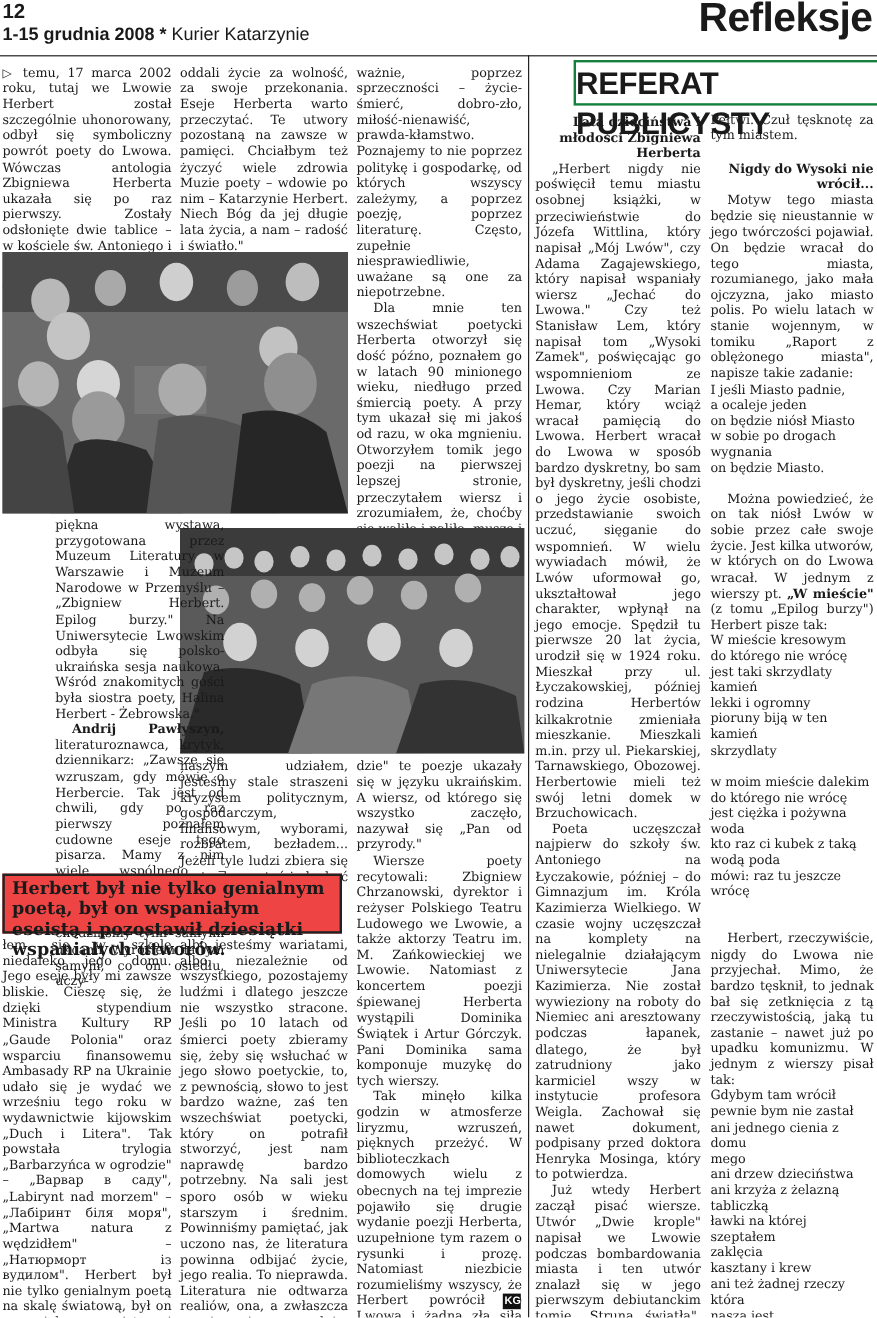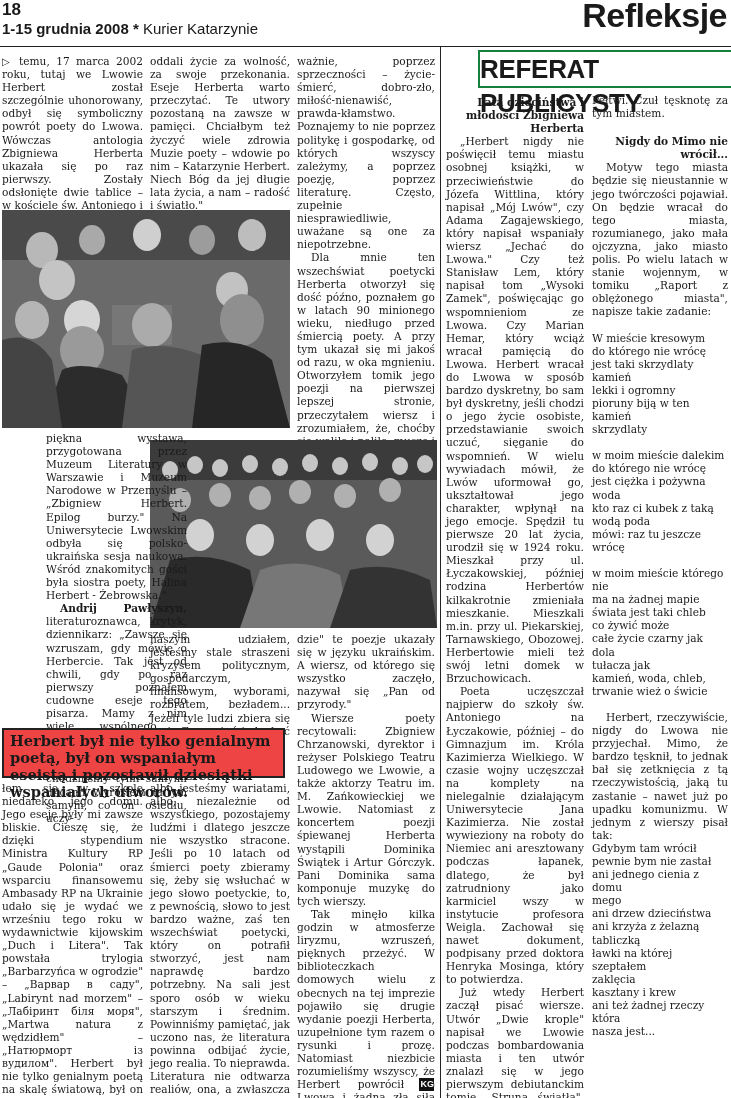--- a/index.html
+++ b/index.html
@@ -19,21 +19,21 @@
   .title{position:absolute;left:446px;top:50px;width:282px;height:34px;border:2px solid #15803d;font:bold 26px "Liberation Sans",sans-serif;text-align:left;line-height:34px;letter-spacing:-0.3px;margin-left:32px;}
   .photo{position:absolute;background:#5e5e5e;overflow:hidden;}
   .photo svg{width:100%;height:100%;display:block;}
   .quote{position:absolute;left:2px;top:728px;width:283px;height:50px;border:2px solid #222;background:#ef4444;font:bold 14.6px "DejaVu Serif",serif;line-height:17px;padding:2px 6px;box-sizing:border-box;}
   .logo{position:absolute;left:419px;top:1078px;width:15px;height:13px;background:#111;color:#fff;font:bold 9px "Liberation Sans",sans-serif;text-align:right;line-height:13px;}
   .arrow{font-family:"DejaVu Sans",sans-serif;font-size:10px;}
 </style>
 </head>
 <body>
 
-<div class="hdr-page">18</div>
+<div class="hdr-page">12</div>
 <div class="hdr-date"><b>1-15 grudnia 2008</b> <b>*</b> <span>Kurier Katarzynie</span></div>
 <div class="hdr-section">Refleksje</div>
 <div class="hrule"></div>
 <div class="vrule"></div>
 
 <div class="col" style="left:2px;top:55px;width:141px;">
   <p class="noind"><span class="arrow">▷</span> <span>temu, 17 marca 2002 roku, tutaj we Lwowie Herbert został szczególnie uhonorowany, odbył się symboliczny powrót poety do Lwowa. Wówczas antologia Zbigniewa Herberta ukazała się po raz pierwszy. Zostały odsłonięte dwie tablice – w kościele św. Antoniego i na Łyczakowskiej, 55, na domu, gdzie się urodził. Wtedy też po raz pierwszy trafiła do Lwowa</span></p>
 </div>
 <div class="col" style="left:150px;top:55px;width:140px;">
   <p class="noind">oddali życie za wolność, za swoje przekonania. Eseje Herberta warto przeczytać. Te utwory pozostaną na zawsze w pamięci. Chciałbym też życzyć wiele zdrowia Muzie poety – wdowie po nim – Katarzynie Herbert. Niech Bóg da jej długie lata życia, a nam – radość i światło."</p>
@@ -134,45 +134,43 @@
   <p class="sub">Lata dzieciństwa i młodości Zbigniewa Herberta</p>
   <p>„Herbert nigdy nie poświęcił temu miastu osobnej książki, w przeciwieństwie do Józefa Wittlina, który napisał „Mój Lwów", czy Adama Zagajewskiego, który napisał wspaniały wiersz „Jechać do Lwowa." Czy też Stanisław Lem, który napisał tom „Wysoki Zamek", poświęcając go wspomnieniom ze Lwowa. Czy Marian Hemar, który wciąż wracał pamięcią do Lwowa. Herbert wracał do Lwowa w sposób bardzo dyskretny, bo sam był dyskretny, jeśli chodzi o jego życie osobiste, przedstawianie swoich uczuć, sięganie do wspomnień. W wielu wywiadach mówił, że Lwów uformował go, ukształtował jego charakter, wpłynął na jego emocje. Spędził tu pierwsze 20 lat życia, urodził się w 1924 roku. Mieszkał przy ul. Łyczakowskiej, później rodzina Herbertów kilkakrotnie zmieniała mieszkanie. Mieszkali m.in. przy ul. Piekarskiej, Tarnawskiego, Obozowej. Herbertowie mieli też swój letni domek w Brzuchowicach.</p>
   <p>Poeta uczęszczał najpierw do szkoły św. Antoniego na Łyczakowie, później – do Gimnazjum im. Króla Kazimierza Wielkiego. W czasie wojny uczęszczał na komplety na nielegalnie działającym Uniwersytecie Jana Kazimierza. Nie został wywieziony na roboty do Niemiec ani aresztowany podczas łapanek, dlatego, że był zatrudniony jako karmiciel wszy w instytucie profesora Weigla. Zachował się nawet dokument, podpisany przed doktora Henryka Mosinga, który to potwierdza.</p>
   <p>Już wtedy Herbert zaczął pisać wiersze. Utwór „Dwie krople" napisał we Lwowie podczas bombardowania miasta i ten utwór znalazł się w jego pierwszym debiutanckim tomie „Struna światła", który ukazał się drukiem w. 1956 r. Kiedy Sowieci mieli wkroczyć tu po raz drugi, w 1944 roku, rodzina Herbertów zdecydowała się na wyjazd. Ojciec Zbigniewa Herberta był bankierem, a więc, osobą podejrzaną z punktu widzenia komunistów. Bał się, że trafi do łagru, zostanie rozstrzelany. Na wiosnę 1944 roku zadecydował, że rodzina Herbertów wyjedzie do Krakowa.</p>
 
 </div>
 
 <div class="col" style="left:592px;top:94px;width:136px;">
   <p class="noind">Pełtwi. Czuł tęsknotę za tym miastem.</p>
   <div class="gap"></div>
-  <p class="sub">Nigdy do Mimo nie wrócił...</p>
+  <p class="sub">Nigdy do Wysoki nie wrócił...</p>
   <p>Motyw tego miasta będzie się nieustannie w jego twórczości pojawiał. On będzie wracał do tego miasta, rozumianego, jako mała ojczyzna, jako miasto polis. Po wielu latach w stanie wojennym, w tomiku „Raport z oblężonego miasta", napisze takie zadanie:</p>
+  <p class="verse">I jeśli Miasto padnie,
+a ocaleje jeden
+on będzie niósł Miasto
+w sobie po drogach wygnania
+on będzie Miasto.</p>
   <div class="gap"></div>
+  <p><span>Można powiedzieć, że on tak niósł Lwów w sobie przez całe swoje życie. Jest kilka utworów, w których on do Lwowa wracał. W jednym z wierszy pt. </span><b>„W mieście"</b><span> (z tomu „Epilog burzy") Herbert pisze tak:</span></p>
   <p class="verse">W mieście kresowym
 do którego nie wrócę
 jest taki skrzydlaty kamień
 lekki i ogromny
 pioruny biją w ten kamień
 skrzydlaty</p>
   <div class="gap"></div>
   <p class="verse">w moim mieście dalekim
 do którego nie wrócę
 jest ciężka i pożywna woda
 kto raz ci kubek z taką
 wodą poda
 mówi: raz tu jeszcze wrócę</p>
   <div class="gap"></div>
-  <p class="verse">w moim mieście którego nie
-ma na żadnej mapie
-świata jest taki chleb
-co żywić może
-całe życie czarny jak dola
-tułacza jak
-kamień, woda, chleb,
-trwanie wież o świcie</p>
   <div class="gap"></div>
   <p>Herbert, rzeczywiście, nigdy do Lwowa nie przyjechał. Mimo, że bardzo tęsknił, to jednak bał się zetknięcia z tą rzeczywistością, jaką tu zastanie – nawet już po upadku komunizmu. W jednym z wierszy pisał tak:</p>
   <p class="verse">Gdybym tam wrócił
 pewnie bym nie zastał
 ani jednego cienia z domu
 mego
 ani drzew dzieciństwa
 ani krzyża z żelazną tabliczką
 ławki na której szeptałem
 zaklęcia

